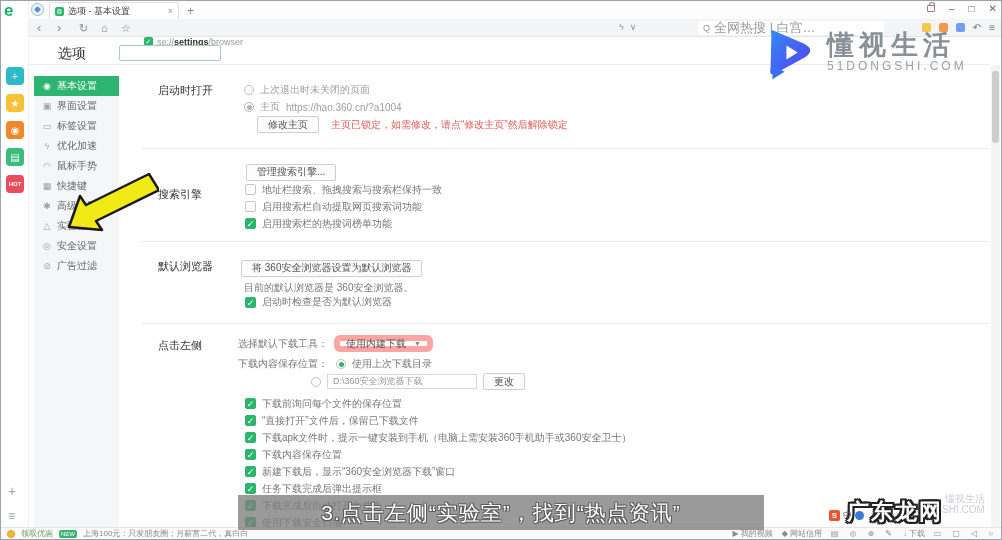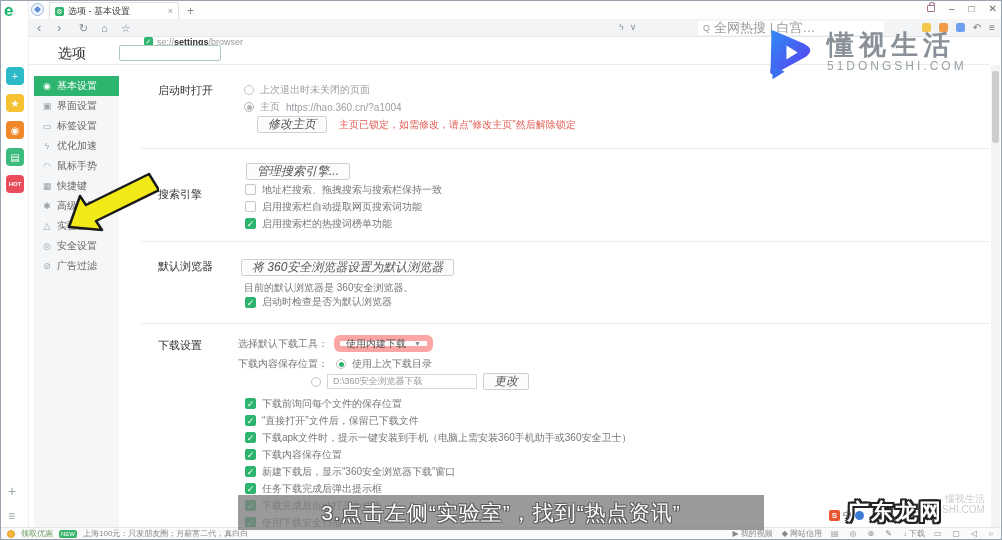--- a/index.html
+++ b/index.html
@@ -64,21 +64,21 @@
   .rb.sel::after{content:"";display:block;width:5px;height:5px;margin:1.5px;border-radius:50%;background:#2db46e;}
   .rb.seldim{border-color:#b5b5b5;}
   .rb.seldim::after{content:"";display:block;width:5px;height:5px;margin:1.5px;border-radius:50%;background:#b0b5ba;}
   .cb{width:11px;height:11px;border:1px solid #c5c5c5;border-radius:2px;background:#fff;flex:none;
      font-size:9px;line-height:10px;text-align:center;color:#fff;}
   .cb.checked{background:#2db46e;border-color:#2db46e;}
   .cb.checked::after{content:"✓";}
   .lbl{font-size:10px;color:#777;}
   .lbl.dim{color:#9a9fa4;}
   .btn{display:inline-flex;align-items:center;justify-content:center;height:17px;padding:0 10px;
-     background:#fcfcfc;border:1px solid #cfcfcf;border-radius:2px;font-size:12px;color:#555;white-space:nowrap;font-style:italic;}
+     background:#fcfcfc;border:1px solid #cfcfcf;border-radius:2px;font-size:10px;color:#555;white-space:nowrap;}
   .rednote{font-size:10px;color:#e25b52;}
   .divider{height:1px;background:#ececec;}
   .selectbox{display:inline-flex;align-items:center;gap:8px;height:17px;padding:0 6px;
      background:#fcfcfc;border:6px solid #fca5a5;border-radius:6px;font-size:10px;color:#555;}
   .caret{font-size:7px;color:#888;}
   .pathbox{width:150px;height:15px;border:1px solid #d5d5d5;background:#fff;font-size:9px;color:#999;
      display:flex;align-items:center;padding:0 5px;white-space:nowrap;overflow:hidden;}
   .cb-stack .row{height:17px;}
 
   
@@ -258,21 +258,21 @@
   <div class="abs" style="left:240px;top:256px;">
     <span class="btn">将 360安全浏览器设置为默认浏览器</span>
   </div>
   <div class="abs lbl" style="left:243px;top:280px;">目前的默认浏览器是 360安全浏览器。</div>
   <div class="abs row" style="left:244px;top:294px;">
     <span class="cb checked"></span>
     <span class="lbl">启动时检查是否为默认浏览器</span>
   </div>
   <div class="abs divider" style="left:140px;top:322px;width:848px;"></div>
 
-  <div class="abs sec-label" style="left:157px;top:337px;">下载设置</div>
+  <div class="abs sec-label" style="left:157px;top:337px;">点击左侧</div>
   <div class="abs row" style="left:237px;top:334px;">
     <span class="lbl">选择默认下载工具：</span>
     <span class="selectbox">
       <span>使用内建下载</span>
       <span class="caret">▼</span>
     </span>
   </div>
   <div class="abs row" style="left:237px;top:356px;">
     <span class="lbl">下载内容保存位置：</span>
     <span class="rb sel" style="margin-left:2px;"></span>

